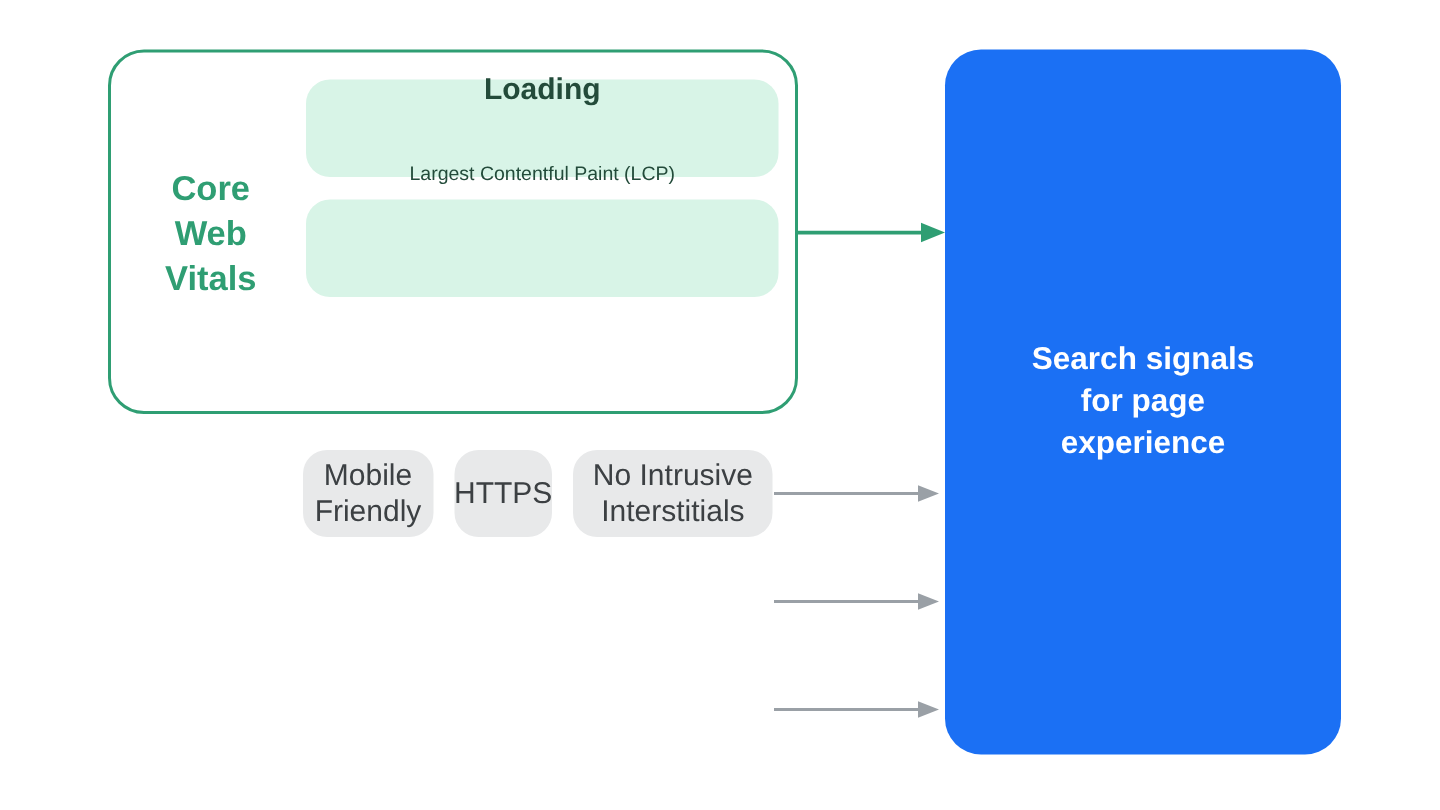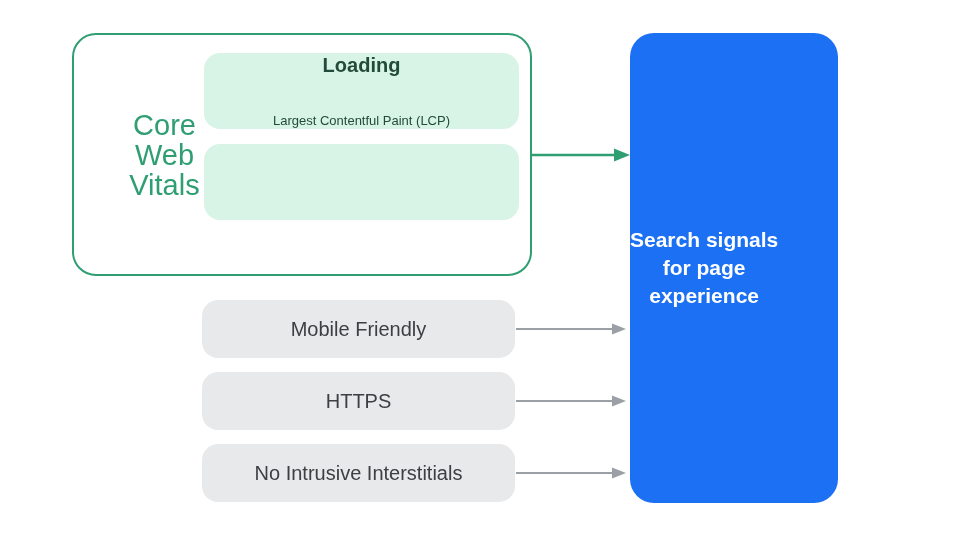--- a/index.html
+++ b/index.html
@@ -26,65 +26,64 @@
     position:absolute;left:72px;top:33px;
     width:460px;height:243px;
     border:2px solid var(--green);
     border-radius:24px;
     background:transparent;
   }
   .cwv-label{
     position:absolute;left:0;top:0;bottom:0;width:133px;
     display:flex;align-items:center;justify-content:center;
     color:var(--green);
-    font-size:29px;font-weight:normal;line-height:30px;
+    font-size:23px;font-weight:bold;line-height:30px;
     text-align:center;
     white-space:pre-line;
-    margin-left:24px;
   }
   .cwv-items{
     position:absolute;left:130px;top:18px;width:315px;
     display:flex;flex-direction:column;gap:15px;
   }
   .vital-item{
-    height:76px;
+    height:65px;
     background:var(--green-fill);
     border-radius:16px;
     display:flex;flex-direction:column;align-items:center;justify-content:center;
     text-align:center;
   }
   .vital-title{
     color:var(--green-text);
     font-size:20px;font-weight:bold;line-height:24px;
   }
   .vital-subtitle{
     color:var(--green-text);
     font-size:13px;line-height:17px;margin-top:35px;
   }
   
   .signals{
     position:absolute;left:202px;top:300px;width:313px;
-    display:flex;flex-direction:column;gap:14px;
+    display:flex;flex-direction:row;gap:14px;
   }
   .signal-box{
     height:58px;
     background:var(--gray-fill);
     border-radius:16px;
     display:flex;align-items:center;justify-content:center;
     color:var(--gray-text);
     font-size:20px;line-height:24px;
     text-align:center;
   }
   
   .result-box{
     position:absolute;left:630px;top:33px;
-    width:208px;height:470px;
+    width:264px;height:470px;
     background:var(--blue);
     border-radius:24px;
-    display:flex;align-items:center;justify-content:flex-start;
+    display:flex;align-items:center;justify-content:center;
   }
   .result-label{
     color:#ffffff;
     font-size:21px;font-weight:bold;line-height:28px;
     text-align:center;
     white-space:pre-line;
     max-width:200px;
   }
   
   .arrow-layer{

